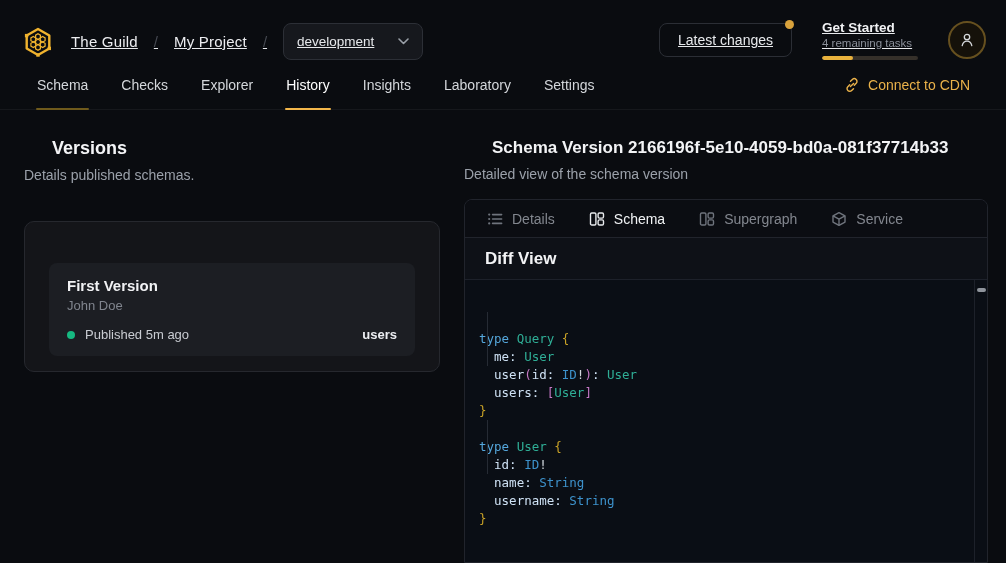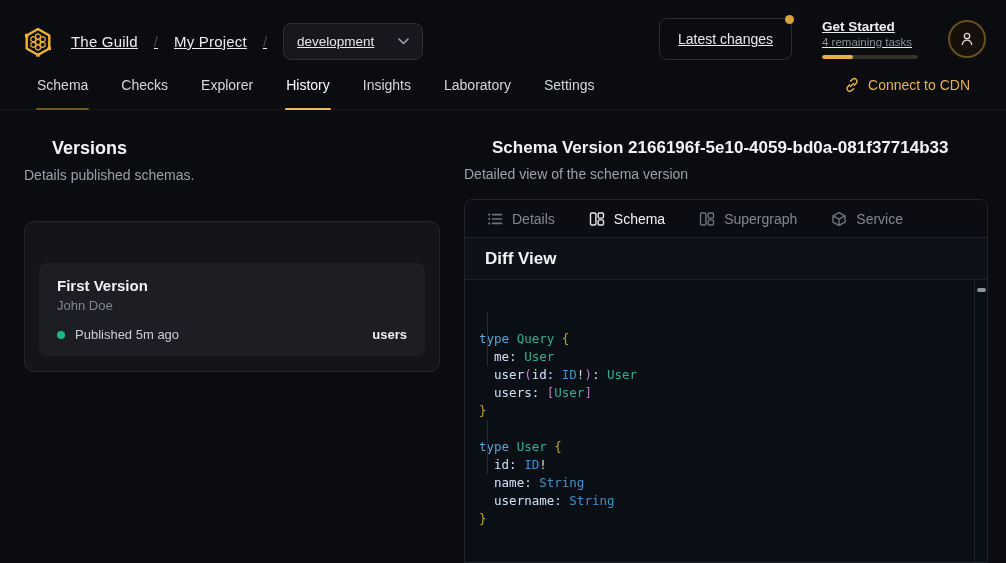--- a/index.html
+++ b/index.html
@@ -13,21 +13,21 @@
 
   
   .header { height:60px; flex:0 0 60px; display:flex; align-items:flex-end; padding:0 20px; gap:15px;text-decoration:underline; }
   .logo { width:36px; height:36px; display:flex; align-items:center; justify-content:center; }
   .crumbs { display:flex; align-items:center; gap:16px; font-size:15px; }
   .crumb { color:#eceDF0; letter-spacing:.2px; }
   .sep { color:#464a52; font-size:15px; }
   .target-btn { display:flex; align-items:center; gap:24px; height:37px; padding:0 13px;
     background:#16181d; border:1px solid #2c2f36; border-radius:8px; font-size:13.5px; color:#e6e8eb; }
   .hdr-right { margin-left:auto; display:flex; align-items:center; gap:30px; }
-  .latest-btn { position:relative; height:42px; padding:0 18px; border:1px solid #2b2e35;
+  .latest-btn { position:relative; height:34px; padding:0 18px; border:1px solid #2b2e35;
     border-radius:8px; font-size:14px; color:#e8eaed; }
   .latest-dot { position:absolute; top:-4px; right:-3px; width:9px; height:9px; border-radius:50%; background:#d9a23c; }
   .get-started { width:96px; }
   .gs-title { font-size:13.5px; font-weight:700; color:#f1f2f4; }
   .gs-sub { font-size:11.5px; color:#8b909a; margin-top:2px; }
   .gs-bar { margin-top:7px; height:4px; border-radius:2px; background:#35302a; overflow:hidden; }
   .gs-fill { height:4px; border-radius:2px; background:#e9b23d; width:0; }
   .avatar { width:38px; height:38px; border-radius:50%; background:#15110a; border:2px solid #66501f;
     display:flex; align-items:center; justify-content:center; }
 
@@ -40,21 +40,21 @@
   .tab.active .u { background:#f3b64a; }
   .tab.dim .u { background:#6f5a1c; }
   .connect-cdn { margin-left:auto; display:flex; align-items:center; gap:8px; font-size:14px; color:#eab24a; }
 
   
   .main { flex:1; display:flex; min-height:0; }
   .left { width:464px; flex:0 0 464px; padding:28px 24px 0; }
   .sect-title { font-size:18px; font-weight:700; color:#f3f4f6;margin-left:28px; }
   .sect-sub { font-size:14px; color:#9ba1aa; margin-top:8px; }
   .vcard { margin-top:38px; background:#141519; border:1px solid #26282e; border-radius:10px;
-    padding:41px 14px 15px; }
+    padding:41px 24px 15px; }
   .vitem { background:#1c1e23; border-radius:8px; padding:14px 18px; cursor:pointer; }
   .vname { font-size:15px; font-weight:700; color:#f1f2f4; }
   .vauthor { font-size:13px; color:#80858e; margin-top:4px; }
   .vstatus { margin-top:14px; display:flex; align-items:center; gap:10px; }
   .vdot { width:8px; height:8px; border-radius:50%; background:#16b981; }
   .vpub { font-size:13px; color:#c9ccd2; }
   .vbadge { margin-left:auto; font-size:13px; font-weight:700; color:#eceef2; }
 
   .right { flex:1; min-width:0; padding:28px 18px 0 0; display:flex; flex-direction:column; min-height:0; }
   .right .sect-title { font-size:17px; white-space:nowrap; }

